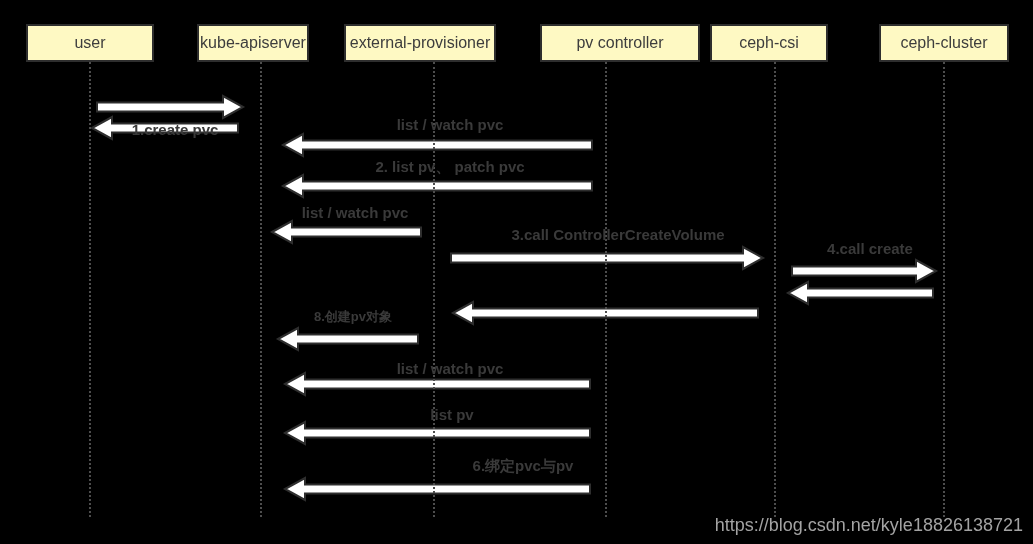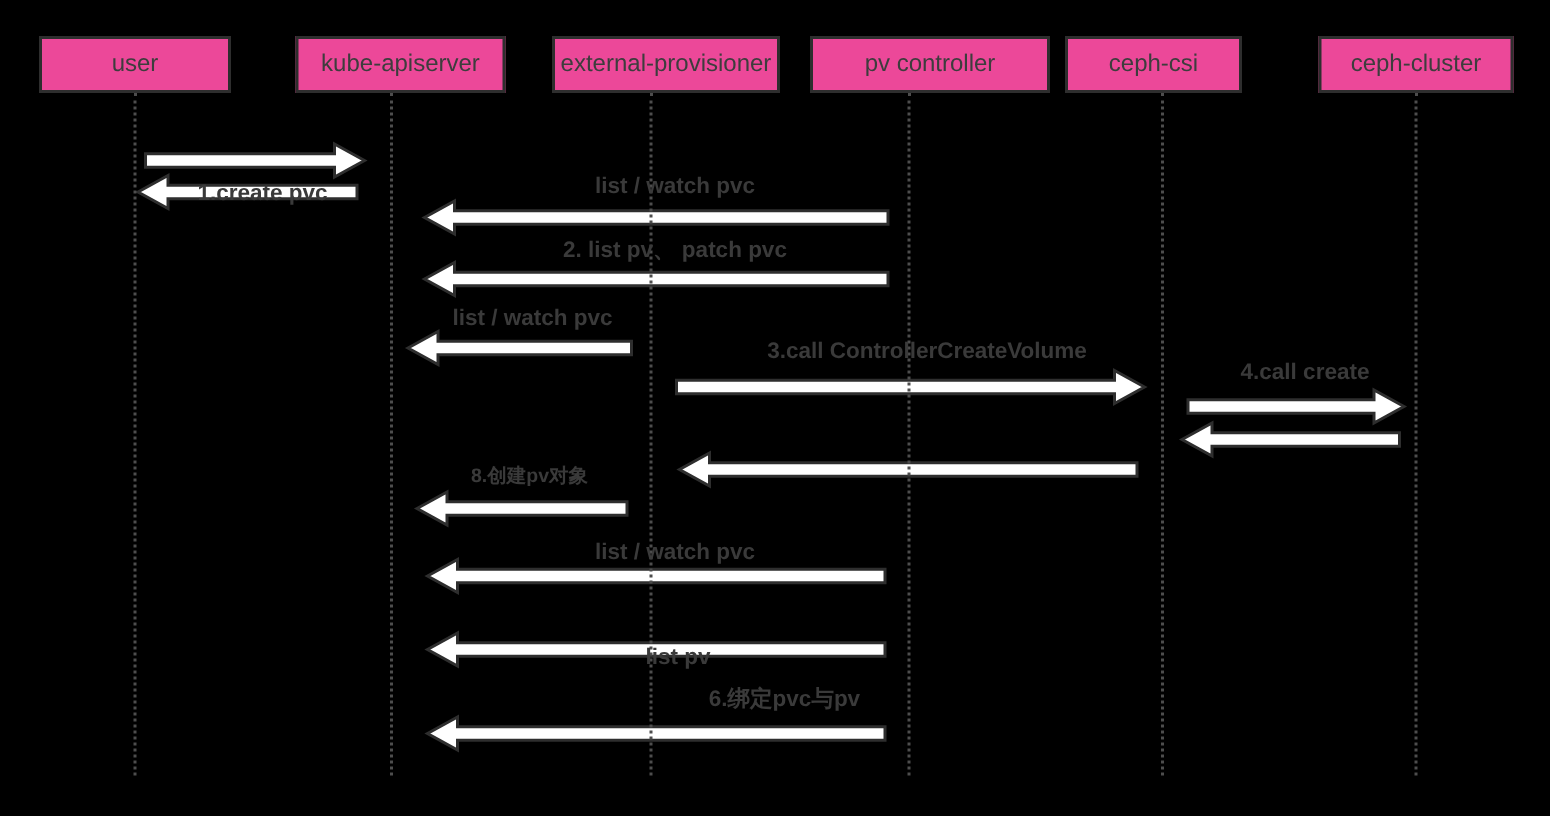--- a/index.html
+++ b/index.html
@@ -1,21 +1,21 @@
 <!DOCTYPE html>
 <html><head>
 <meta charset="utf-8">
 <style>
   html,body{margin:0;padding:0;background:#000;}
   .canvas{
     position:relative;width:1033px;height:544px;background:#000000;
     overflow:hidden;font-family:"Liberation Sans",sans-serif;
   }
   .actor-box{
-    position:absolute;top:24px;height:38px;background:#ec4899;
+    position:absolute;top:24px;height:38px;background:#fef9c3;
     border:2px solid #2e2e2e;box-sizing:border-box;
     display:flex;align-items:center;justify-content:center;
     color:#3d3d3d;font-size:16px;white-space:nowrap;
   }
   .lifeline{
     position:absolute;width:0;border-left:2px dotted #4d4d4d;
   }
   .msg-label{
     position:absolute;transform:translate(-50%,-50%);
     color:#3a3a3a;font-weight:bold;font-size:15px;white-space:nowrap;
@@ -38,30 +38,31 @@
       <polygon points="272,232 292,221 292,227.5 421,227.5 421,236.5 292,236.5 292,243" fill="#ffffff" stroke="#2e2e2e" stroke-width="2"></polygon>
       <polygon points="763,258 743,247 743,253.5 451,253.5 451,262.5 743,262.5 743,269" fill="#ffffff" stroke="#2e2e2e" stroke-width="2"></polygon>
       <polygon points="936,271 916,260 916,266.5 792,266.5 792,275.5 916,275.5 916,282" fill="#ffffff" stroke="#2e2e2e" stroke-width="2"></polygon>
       <polygon points="788,293 808,282 808,288.5 933,288.5 933,297.5 808,297.5 808,304" fill="#ffffff" stroke="#2e2e2e" stroke-width="2"></polygon>
       <polygon points="453,313 473,302 473,308.5 758,308.5 758,317.5 473,317.5 473,324" fill="#ffffff" stroke="#2e2e2e" stroke-width="2"></polygon>
       <polygon points="278,339 298,328 298,334.5 418,334.5 418,343.5 298,343.5 298,350" fill="#ffffff" stroke="#2e2e2e" stroke-width="2"></polygon>
       <polygon points="285,384 305,373 305,379.5 590,379.5 590,388.5 305,388.5 305,395" fill="#ffffff" stroke="#2e2e2e" stroke-width="2"></polygon>
       <polygon points="285,433 305,422 305,428.5 590,428.5 590,437.5 305,437.5 305,444" fill="#ffffff" stroke="#2e2e2e" stroke-width="2"></polygon>
       <polygon points="285,489 305,478 305,484.5 590,484.5 590,493.5 305,493.5 305,500" fill="#ffffff" stroke="#2e2e2e" stroke-width="2"></polygon>
     </svg>
+  <div class="watermark">https://blog.csdn.net/kyle18826138721</div>
 <div class="lifeline" style="left: 89px; top: 62px; height: 455px;"></div>
     <div class="actor-box" style="left: 26px; width: 128px;">
       <span>user</span>
     </div>
     <div class="lifeline" style="left: 260px; top: 62px; height: 455px;"></div>
-    <div class="actor-box" style="left: 197px; width: 140px;">
+    <div class="actor-box" style="left: 197px; width: 112px;">
       <span>kube-apiserver</span>
     </div>
     <div class="lifeline" style="left: 433px; top: 62px; height: 455px;"></div>
-    <div class="actor-box" style="left: 368px; width: 152px;">
+    <div class="actor-box" style="left: 344px; width: 152px;">
       <span>external-provisioner</span>
     </div>
     <div class="lifeline" style="left: 605px; top: 62px; height: 455px;"></div>
     <div class="actor-box" style="left: 540px; width: 160px;">
       <span>pv controller</span>
     </div>
     <div class="lifeline" style="left: 774px; top: 62px; height: 455px;"></div>
     <div class="actor-box" style="left: 710px; width: 118px;">
       <span>ceph-csi</span>
     </div>
@@ -70,15 +71,15 @@
       <span>ceph-cluster</span>
     </div>
     <div class="msg-label" style="left: 175px; top: 84px; font-size: 15px; margin-top: 45px;">1.create pvc</div>
     <div class="msg-label" style="left: 450px; top: 124px; font-size: 15px;">list / watch pvc</div>
     <div class="msg-label" style="left: 450px; top: 167px; font-size: 15px;">2. list pv、 patch pvc</div>
     <div class="msg-label" style="left: 355px; top: 212px; font-size: 15px;">list / watch pvc</div>
     <div class="msg-label" style="left: 618px; top: 234px; font-size: 15px;">3.call ControllerCreateVolume</div>
     <div class="msg-label" style="left: 870px; top: 248px; font-size: 15px;">4.call create</div>
     <div class="msg-label" style="left: 353px; top: 317px; font-size: 13px;">8.创建pv对象</div>
     <div class="msg-label" style="left: 450px; top: 368px; font-size: 15px;">list / watch pvc</div>
-    <div class="msg-label" style="left: 452px; top: 414px; font-size: 15px; margin-top: 24px;">list pv</div>
+    <div class="msg-label" style="left: 452px; top: 414px; font-size: 15px;">list pv</div>
     <div class="msg-label" style="left: 523px; top: 466px; font-size: 15px;">6.绑定pvc与pv</div>
   </div>
 
 </body></html>

